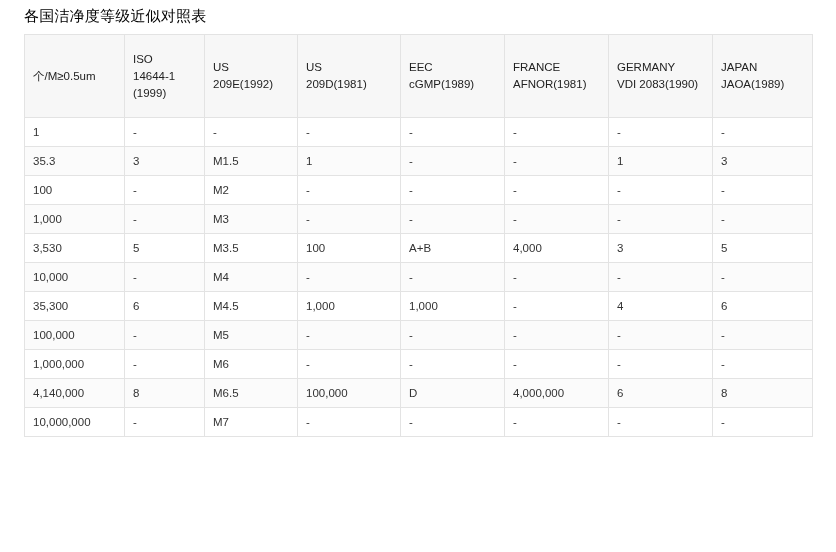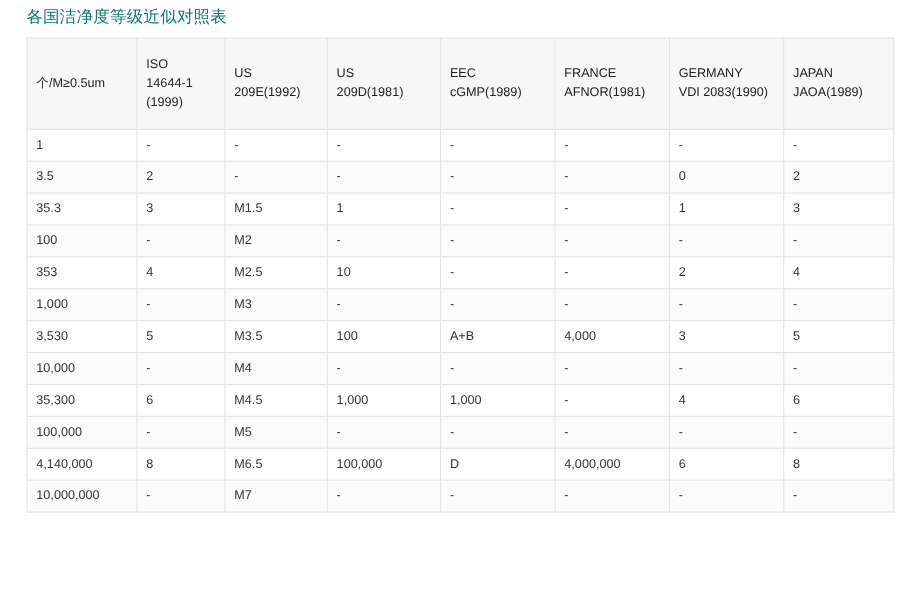--- a/index.html
+++ b/index.html
@@ -15,21 +15,21 @@
     overflow: hidden;
   }
   .page {
     position: relative;
     width: 836px;
     height: 552px;
     box-sizing: border-box;
   }
   .doc-title {
     font-size: 15px;
-    color: #0f766e;
+    color: #000000;
     padding: 7px 0 9px 24px;
     line-height: 18px;
     letter-spacing: 0.2px;
   }
   .table-wrap {
     margin: 0 24px 0 24px;
     width: 788px;
   }
   table.cleanroom {
     border-collapse: collapse;
@@ -139,58 +139,38 @@
             <td class="first-col">1</td>
             <td>-</td>
             <td>-</td>
             <td>-</td>
             <td>-</td>
             <td>-</td>
             <td>-</td>
             <td>-</td>
           </tr>
           <tr>
-            <td class="first-col">3.5</td>
-            <td>2</td>
-            <td>-</td>
-            <td>-</td>
-            <td>-</td>
-            <td>-</td>
-            <td>0</td>
-            <td>2</td>
-          </tr>
-          <tr>
             <td class="first-col">35.3</td>
             <td>3</td>
             <td>M1.5</td>
             <td>1</td>
             <td>-</td>
             <td>-</td>
             <td>1</td>
             <td>3</td>
           </tr>
           <tr>
             <td class="first-col">100</td>
             <td>-</td>
             <td>M2</td>
             <td>-</td>
             <td>-</td>
             <td>-</td>
             <td>-</td>
             <td>-</td>
-          </tr>
-          <tr>
-            <td class="first-col">353</td>
-            <td>4</td>
-            <td>M2.5</td>
-            <td>10</td>
-            <td>-</td>
-            <td>-</td>
-            <td>2</td>
-            <td>4</td>
           </tr>
           <tr>
             <td class="first-col">1,000</td>
             <td>-</td>
             <td>M3</td>
             <td>-</td>
             <td>-</td>
             <td>-</td>
             <td>-</td>
             <td>-</td>
@@ -229,20 +209,30 @@
             <td class="first-col">100,000</td>
             <td>-</td>
             <td>M5</td>
             <td>-</td>
             <td>-</td>
             <td>-</td>
             <td>-</td>
             <td>-</td>
           </tr>
           <tr>
+            <td class="first-col">1,000,000</td>
+            <td>-</td>
+            <td>M6</td>
+            <td>-</td>
+            <td>-</td>
+            <td>-</td>
+            <td>-</td>
+            <td>-</td>
+          </tr>
+          <tr>
             <td class="first-col">4,140,000</td>
             <td>8</td>
             <td>M6.5</td>
             <td>100,000</td>
             <td>D</td>
             <td>4,000,000</td>
             <td>6</td>
             <td>8</td>
           </tr>
           <tr>

